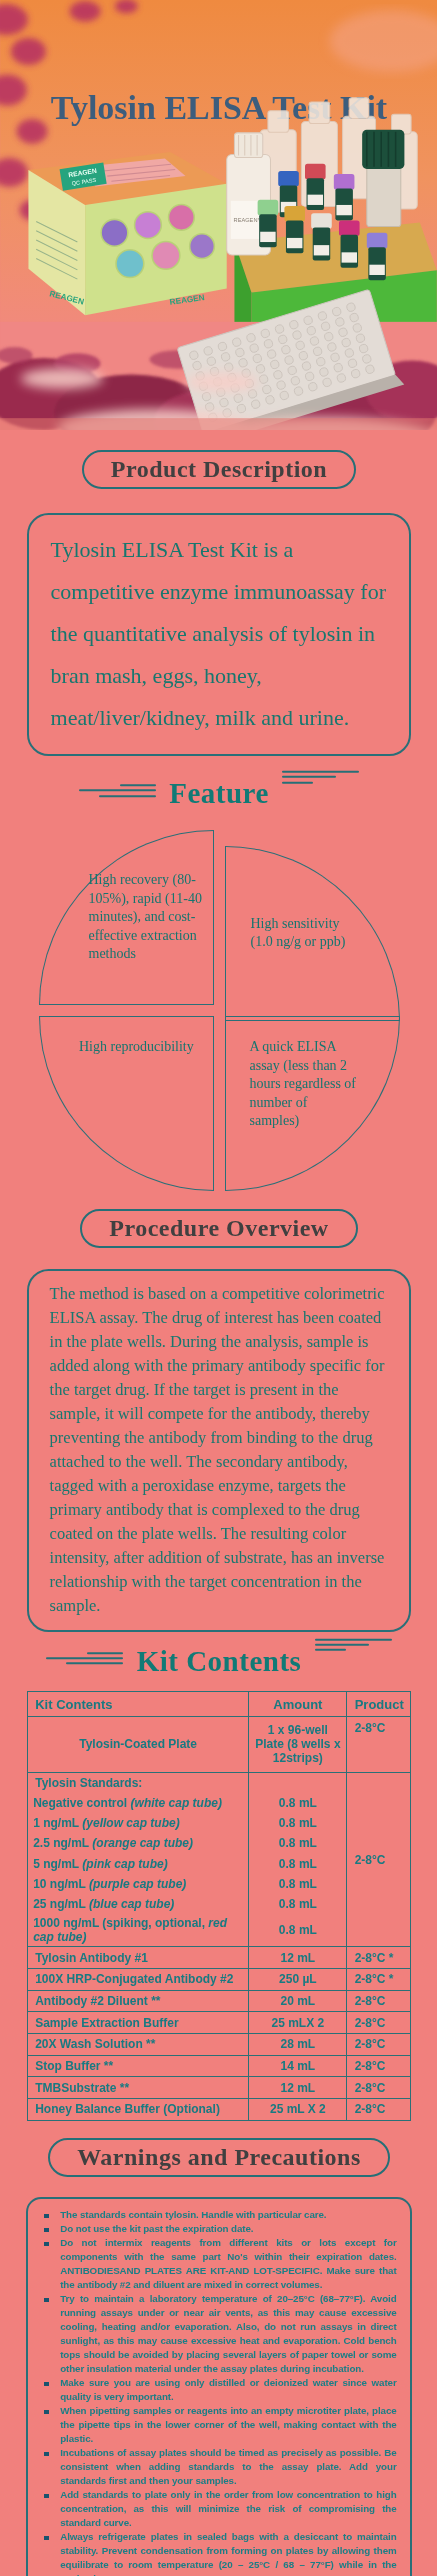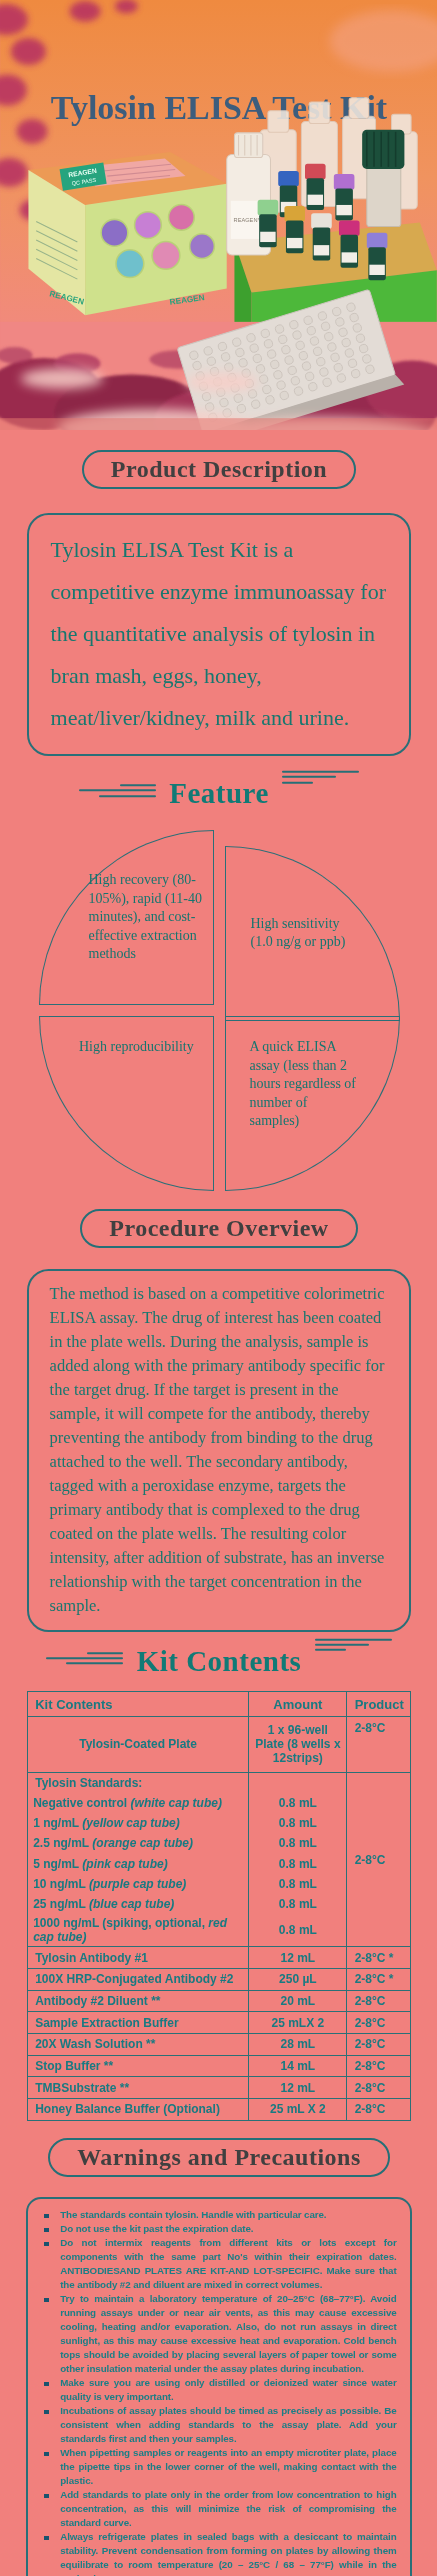--- a/index.html
+++ b/index.html
@@ -544,28 +544,28 @@
     <li>
         <span class="sq"></span>
         <p>Try to maintain a laboratory temperature of 20–25°C (68–77°F). Avoid running assays under or near air vents, as this may cause excessive cooling, heating and/or evaporation. Also, do not run assays in direct sunlight, as this may cause excessive heat and evaporation. Cold bench tops should be avoided by placing several layers of paper towel or some other insulation material under the assay plates during incubation.</p>
       </li>
     <li>
         <span class="sq"></span>
         <p>Make sure you are using only distilled or deionized water since water quality is very important.</p>
       </li>
     <li>
         <span class="sq"></span>
+        <p>When pipetting samples or reagents into an empty microtiter plate, place the pipette tips in the lower corner of the well, making contact with the plastic.</p>
+      </li>
+    <li>
+        <span class="sq"></span>
         <p>Incubations of assay plates should be timed as precisely as possible. Be consistent when adding standards to the assay plate. Add your standards first and then your samples.</p>
       </li>
     <li>
         <span class="sq"></span>
-        <p>When pipetting samples or reagents into an empty microtiter plate, place the pipette tips in the lower corner of the well, making contact with the plastic.</p>
-      </li>
-    <li>
-        <span class="sq"></span>
         <p>Add standards to plate only in the order from low concentration to high concentration, as this will minimize the risk of compromising the standard curve.</p>
       </li>
     <li>
         <span class="sq"></span>
         <p>Always refrigerate plates in sealed bags with a desiccant to maintain stability. Prevent condensation from forming on plates by allowing them equilibrate to room temperature (20 – 25°C / 68 – 77°F) while in the packaging.</p>
       </li>
   </ul>
 </div>
 
 

